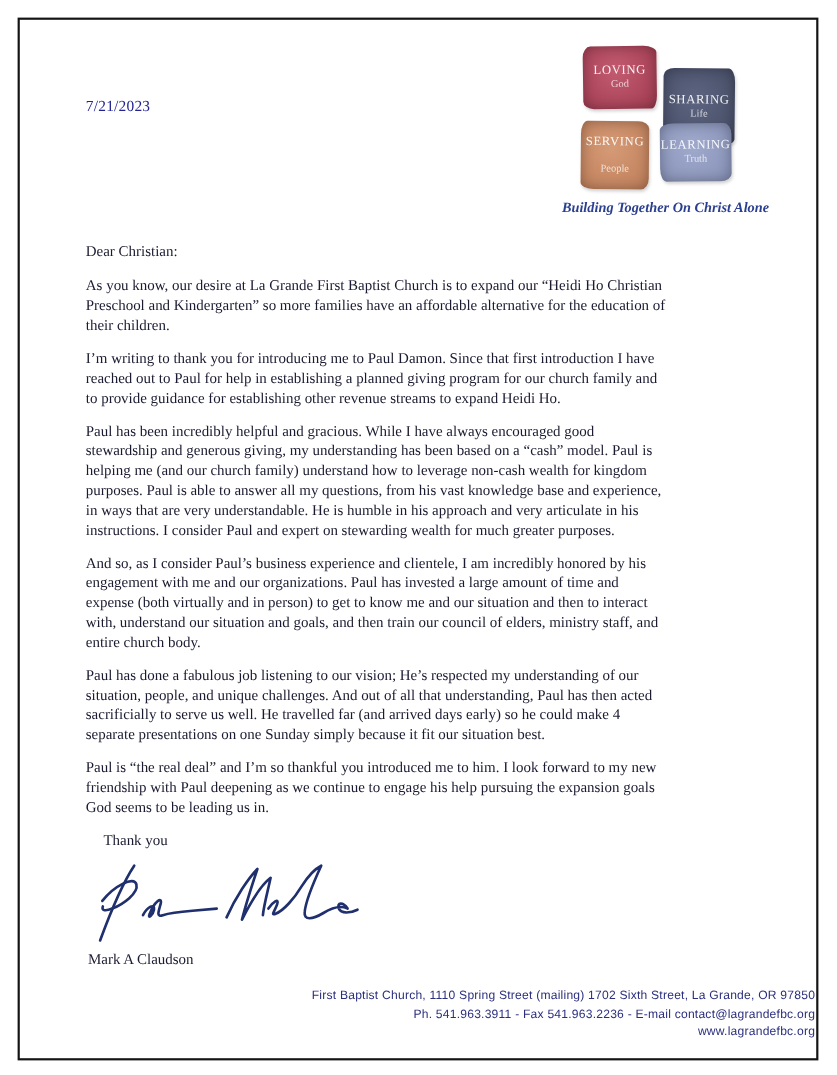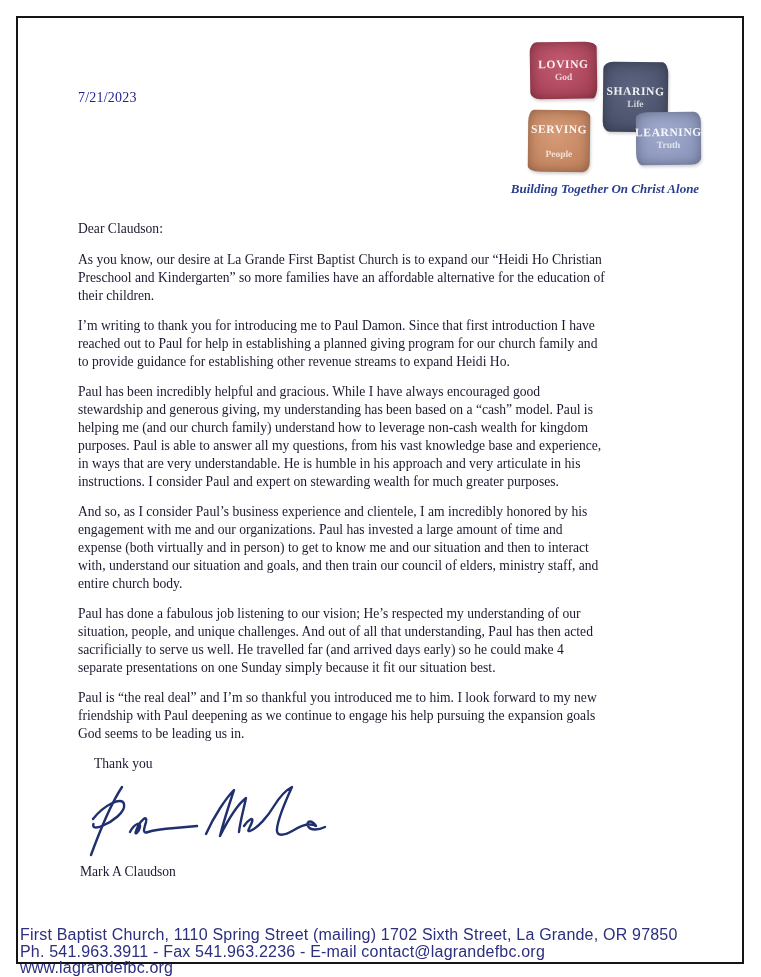--- a/index.html
+++ b/index.html
@@ -15,21 +15,20 @@
     position:absolute; left:78px; top:90px;
     font-size:14px; color:#232394; letter-spacing:0.2px;
   }
   
   .logo { position:absolute; left:520px; top:28px; width:160px; height:180px; }
   .tile {
     position:absolute; display:flex; flex-direction:column; align-items:center;
     justify-content:center; color:rgba(255,255,255,0.92);
     box-shadow: inset 0 0 12px rgba(0,0,0,0.30), 1px 2px 3px rgba(0,0,0,0.18);
     text-align:center;
-    font-weight:bold;
   }
   .tile .word { font-size:11.5px; letter-spacing:0.6px; line-height:12px; }
   .tile .sub  { font-size:9.5px; opacity:0.78; line-height:11px; margin-top:2px; }
   .tile-loving   { left:10px;  top:14px;  width:67px; height:57px; transform:rotate(-0.8deg);
                    border-radius:7px 12px 5px 10px / 10px 6px 12px 7px; }
   .tile-sharing  { left:83px;  top:6px;   width:65px; height:70px; transform:rotate(0.6deg);
                    border-radius:10px 6px 12px 7px / 7px 12px 6px 10px; }
   .tile-serving  { left:8px;   top:82px;  width:62px; height:62px; transform:rotate(0.5deg);
                    border-radius:6px 10px 7px 12px / 12px 7px 10px 6px; }
   .tile-learning { left:80px;  top:84px;  width:65px; height:53px; transform:rotate(-0.5deg);
@@ -45,24 +44,23 @@
     font-size:13.6px; line-height:18px; color:#1a1a30;
   }
   .salutation { margin:0 0 13px 0; }
   .para { margin:0 0 12px 0; white-space:pre-line; }
   .closing { margin:8px 0 0 16px; }
   .signature-wrap { margin:2px 0 0 0; height:84px; }
   .signature-wrap svg { display:block; }
   .signer-name { margin:4px 0 0 2px; }
   
   .footer {
-    position:absolute; left:20px; right:20px; top:897px; text-align:left;
-    font-family:"Liberation Sans", sans-serif; font-size:16px; line-height:16.5px;
+    position:absolute; left:20px; right:20px; top:897px; text-align:right;
+    font-family:"Liberation Sans", sans-serif; font-size:11px; line-height:16.5px;
     letter-spacing:0.2px;
-    margin-top:30px;
   }
 </style>
 </head>
 <body>
 
 <div class="page">
   <div class="frame"></div>
 
   <div class="date">7/21/2023</div>
 
@@ -72,30 +70,30 @@
       <span class="sub">God</span>
     </div>
     <div class="tile tile-sharing" style="background: radial-gradient(circle at 45% 40%, rgb(92, 100, 128), rgb(67, 74, 98)); margin-top: 28px;">
       <span class="word">SHARING</span>
       <span class="sub">Life</span>
     </div>
     <div class="tile tile-serving" style="background: radial-gradient(circle at 45% 40%, rgb(213, 154, 118), rgb(189, 125, 88)); gap: 12px;">
       <span class="word">SERVING</span>
       <span class="sub">People</span>
     </div>
-    <div class="tile tile-learning" style="background: radial-gradient(circle at 45% 40%, rgb(158, 169, 204), rgb(135, 145, 182)); margin-left: 36px;">
+    <div class="tile tile-learning" style="background: radial-gradient(circle at 45% 40%, rgb(158, 169, 204), rgb(135, 145, 182));">
       <span class="word">LEARNING</span>
       <span class="sub">Truth</span>
     </div>
   </div>
 
   <div class="tagline" style="color: rgb(42, 63, 143);">Building Together On Christ Alone</div>
 
   <div class="body-block">
-    <div class="salutation">Dear Claudson:</div>
+    <div class="salutation">Dear Christian:</div>
 
     <div>
         <p class="para">As you know, our desire at La Grande First Baptist Church is to expand our “Heidi Ho Christian
 Preschool and Kindergarten” so more families have an affordable alternative for the education of
 their children.</p>
         <p class="para">I’m writing to thank you for introducing me to Paul Damon. Since that first introduction I have
 reached out to Paul for help in establishing a planned giving program for our church family and
 to provide guidance for establishing other revenue streams to expand Heidi Ho.</p>
         <p class="para">Paul has been incredibly helpful and gracious. While I have always encouraged good
 stewardship and generous giving, my understanding has been based on a “cash” model.  Paul is

